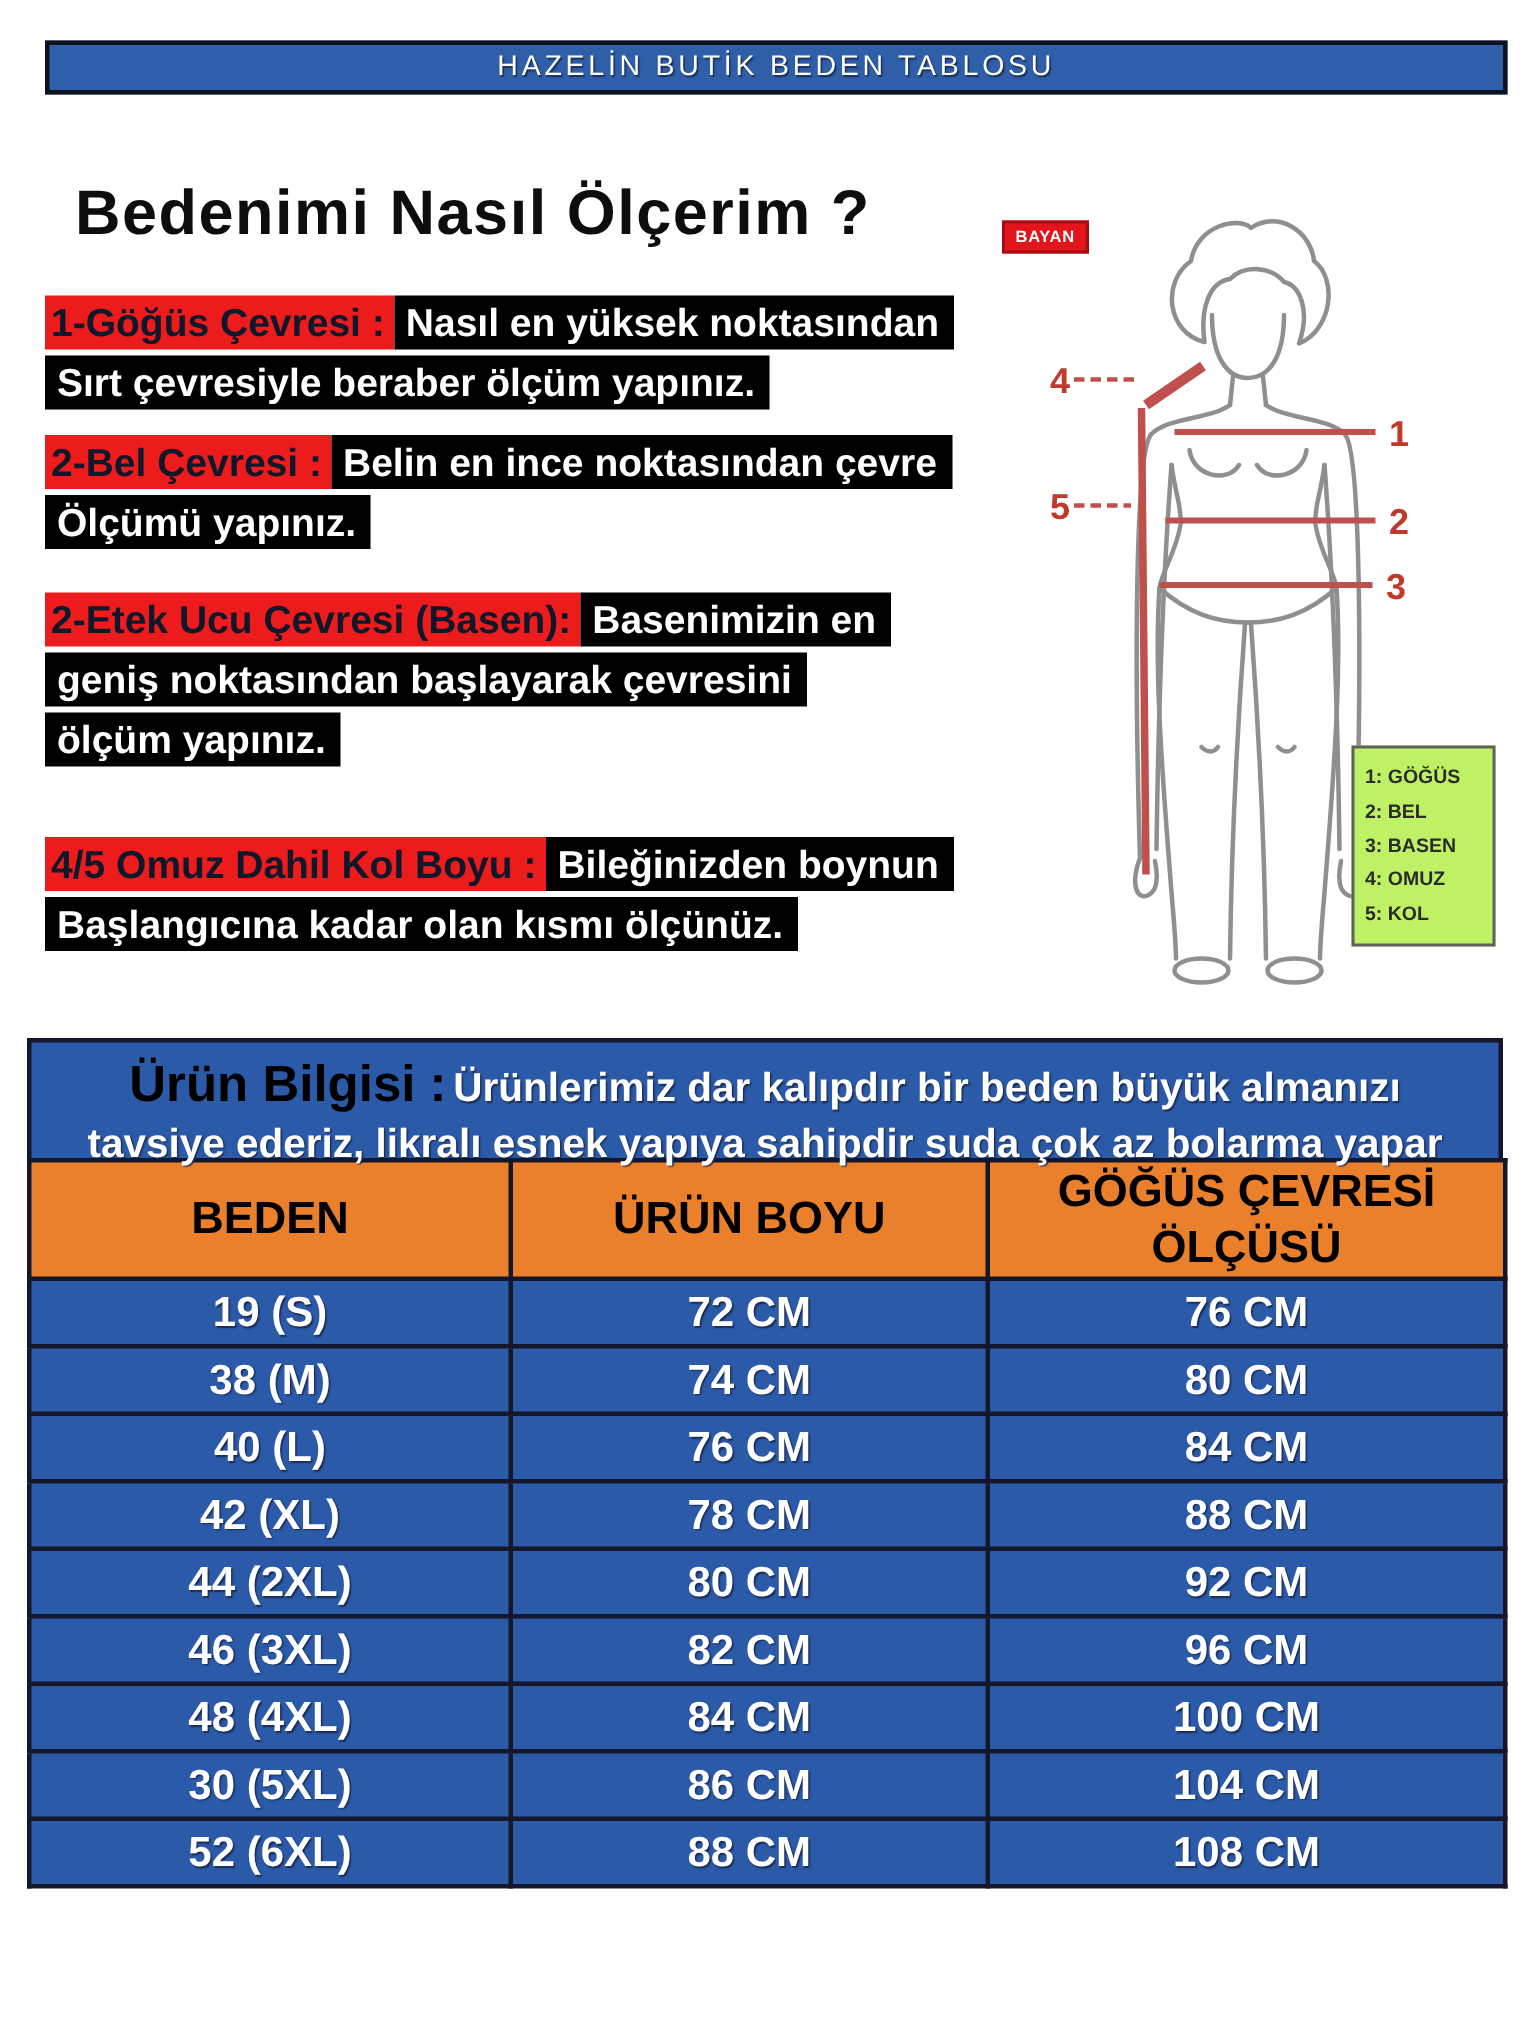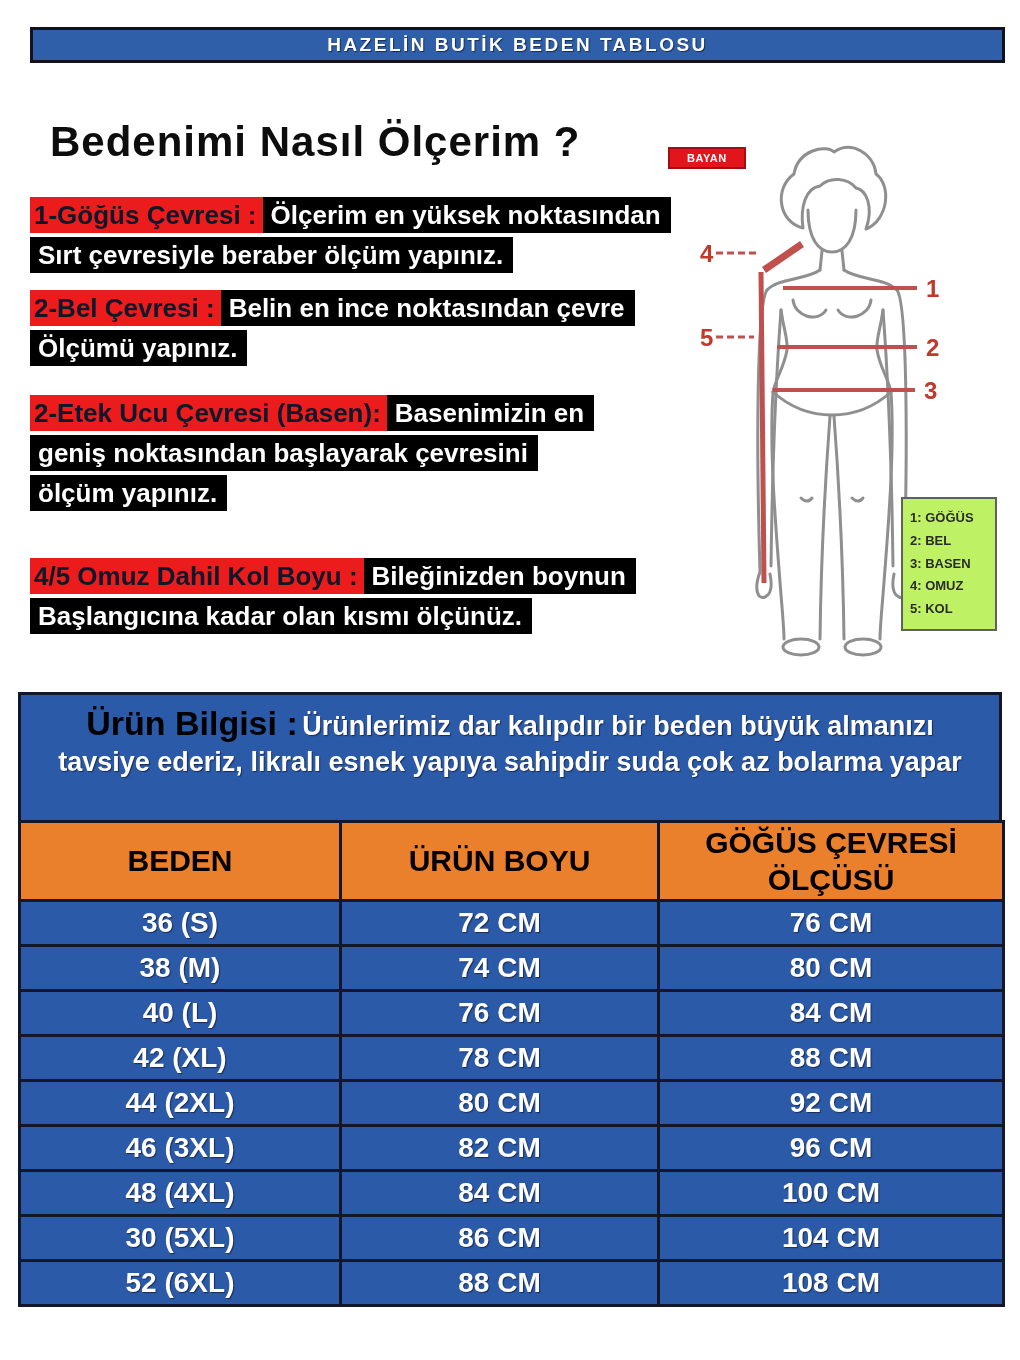--- a/index.html
+++ b/index.html
@@ -8,21 +8,21 @@
     background:#fff; font-family:"Liberation Sans", sans-serif;
   }
 
   
   .topbar {
     position:absolute; left:30px; top:27px; width:975px; height:36px;
     background:#2f5fa8; border:3px solid #10131f; box-sizing:border-box;
     display:flex; align-items:center; justify-content:center;
   }
   .topbar span {
-    color:#fff; font-size:19px; font-weight:bold; letter-spacing:2.5px;
+    color:#fff; font-size:19px; font-weight:normal; letter-spacing:2.5px;
     text-shadow:1px 1px 1px #1a2c55;
   }
 
   
   .page-title {
     position:absolute; left:50px; top:118px;
     font-size:42px; font-weight:bold; color:#0d0d0d; letter-spacing:1px;
   }
 
   
@@ -32,35 +32,35 @@
   .txt-blk  {background:#000; color:#fff; padding:2px 10px 2px 8px; display:inline-block;}
   .instr-1 {top:197px;}
   .instr-2 {top:290px;}
   .instr-3 {top:395px;}
   .instr-4 {top:558px;}
 
   
   .figure-panel {position:absolute; left:660px; top:140px; width:350px; height:530px;}
   .bayan-badge {
     position:absolute; left:8px; top:7px; background:#e3151c; border:2px solid #a50d12;
-    color:#fff; font-size:11px; font-weight:bold; letter-spacing:0.5px; padding:3px 17px;
+    color:#fff; font-size:11px; font-weight:bold; letter-spacing:0.5px; padding:3px 7px;
   }
   .legend-box {
     position:absolute; left:241px; top:357px; width:80px; box-sizing:content-box;
     background:#bef264; border:2px solid #606060; padding:8px 5px 8px 7px;
     font-size:13px; font-weight:bold; color:#2b2b2b; line-height:1.75; white-space:nowrap;
   }
   .diagram-svg {position:absolute; left:0; top:0;}
   .marker-num {font-size:24px; font-weight:bold; fill:#c0392b;}
 
   
   .bottom-panel {position:absolute; left:18px; top:692px; width:984px;}
   .info-box {
     background:#2b5aa8; border:3px solid #14162a; border-bottom:none;
-    box-sizing:border-box; height:128px; text-align:center; padding-top:9px;
+    box-sizing:border-box; height:80px; text-align:center; padding-top:9px;
   }
   .info-line1 {white-space:nowrap;}
   .info-label {font-size:34px; font-weight:bold; color:#000;}
   .info-text  {font-size:27px; font-weight:bold; color:#fff; text-shadow:1px 1px 1px #1a2c55;}
   .info-line2 {font-size:27px; font-weight:bold; color:#fff; text-shadow:1px 1px 1px #1a2c55; margin-top:4px;}
 
   table.size-table {border-collapse:collapse; width:984px; table-layout:fixed;}
   .size-table th, .size-table td {border:3px solid #14162a; text-align:center; padding:0;}
   .size-table th {
     background:#ea7f2c; color:#000; font-size:30px; font-weight:bold; height:76px; line-height:1.25;
@@ -76,21 +76,21 @@
 
 <div class="page">
 
   <div class="topbar">
     <span>HAZELİN BUTİK BEDEN TABLOSU</span>
   </div>
 
   <div class="page-title">Bedenimi Nasıl Ölçerim ?</div>
 
   <div class="instr instr-1">
-    <div class="instr-line"><span class="lbl-red">1-Göğüs Çevresi :</span><span class="txt-blk">Ölçerim en yüksek noktasından</span></div>
+    <div class="instr-line"><span class="lbl-red">1-Göğüs Çevresi :</span><span class="txt-blk">Nasıl en yüksek noktasından</span></div>
     <div class="instr-line"><span class="txt-blk">Sırt çevresiyle beraber ölçüm yapınız.</span></div>
   </div>
 
   <div class="instr instr-2">
     <div class="instr-line"><span class="lbl-red">2-Bel Çevresi :</span><span class="txt-blk">Belin en ince noktasından çevre</span></div>
     <div class="instr-line"><span class="txt-blk">Ölçümü yapınız.</span></div>
   </div>
 
   <div class="instr instr-3">
     <div class="instr-line"><span class="lbl-red">2-Etek Ucu Çevresi (Basen):</span><span class="txt-blk">Basenimizin en</span></div>
@@ -165,21 +165,21 @@
         </colgroup>
       <thead>
         <tr>
           <th>BEDEN</th>
           <th>ÜRÜN BOYU</th>
           <th><span class="th-wrap">GÖĞÜS ÇEVRESİ ÖLÇÜSÜ</span></th>
         </tr>
       </thead>
       <tbody>
         <tr>
-          <td>36 (S)</td>
+          <td>19 (S)</td>
           <td>72 CM</td>
           <td>76 CM</td>
         </tr>
         <tr>
           <td>38 (M)</td>
           <td>74 CM</td>
           <td>80 CM</td>
         </tr>
         <tr>
           <td>40 (L)</td>

